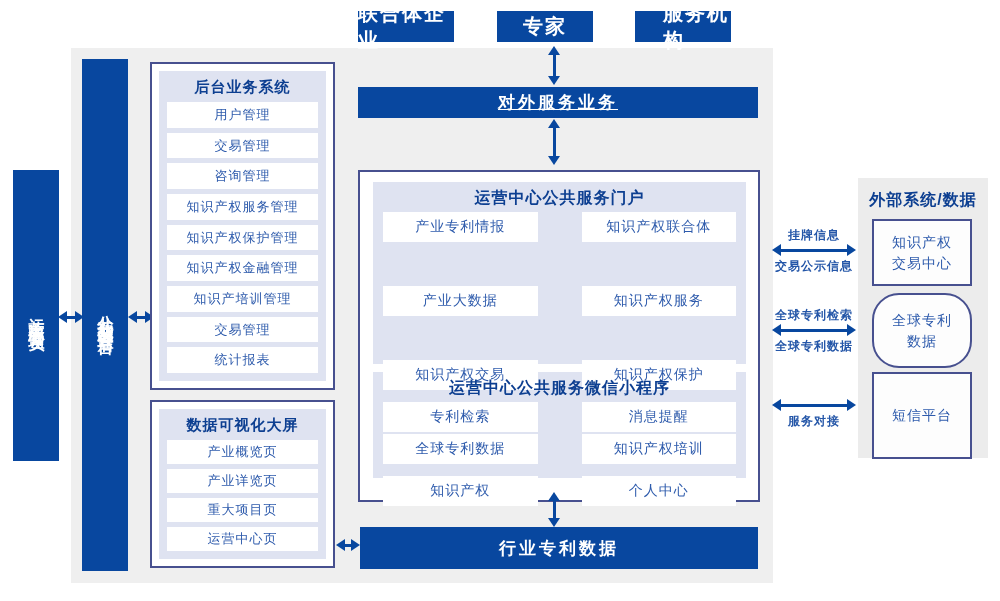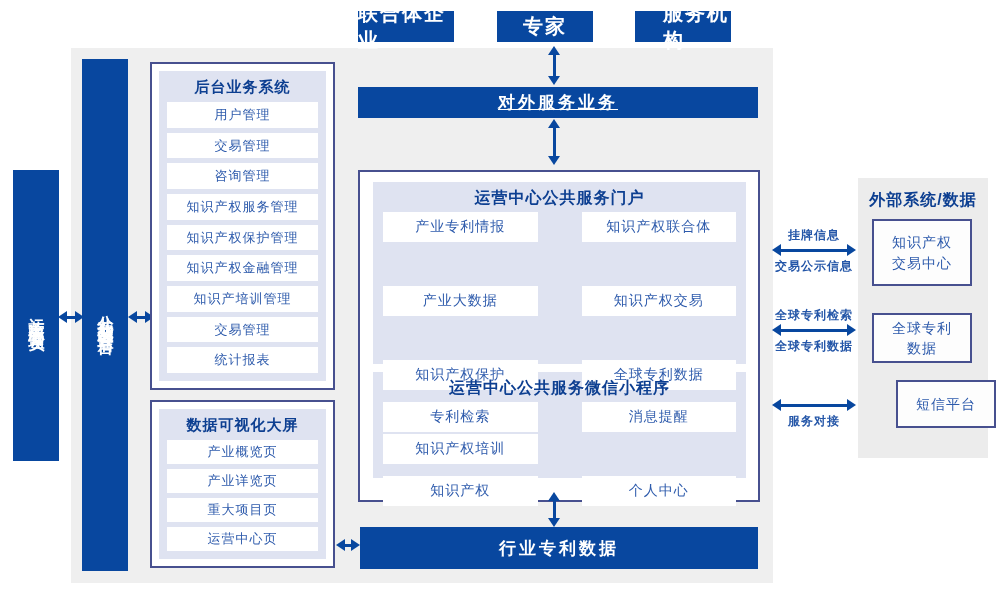--- a/index.html
+++ b/index.html
@@ -98,20 +98,21 @@
     </div>
   </div>
 
   <div class="center-box" style="left:358px;top:170px;width:402px;height:332px;padding-left:13px;">
     <div class="cpanel" style="height:182px;margin-bottom:8px;">
       <div class="panel-title">运营中心公共服务门户</div>
       <div class="cgrid">
         <div class="item">产业专利情报</div>
         <div class="item">知识产权联合体</div>
         <div class="item">产业大数据</div>
+        <div class="item">知识产权服务</div>
         <div class="item">知识产权交易</div>
         <div class="item">知识产权保护</div>
         <div class="item">全球专利数据</div>
         <div class="item">知识产权培训</div>
       </div>
     </div>
     <div class="cpanel" style="height:106px;">
       <div class="panel-title">运营中心公共服务微信小程序</div>
       <div class="cgrid">
         <div class="item">专利检索</div>
@@ -122,23 +123,23 @@
     </div>
   </div>
 
   <div class="av" style="left:553px;top:500px;height:19px;"></div>
   <div class="dk-box bar" style="left:360px;top:527px;width:398px;height:42px;">行业专利数据</div>
   <div class="ah" style="left:344px;top:544px;width:8px;"></div>
 
   <div class="ext-title" style="left:858px;top:190px;width:130px;">外部系统/数据</div>
   <div class="ext-box" style="top:219px;height:67px;">知识产权
 交易中心</div>
-  <div class="ext-box" style="top:313px;height:50px;">全球专利
+  <div class="ext-box" style="top:293px;height:75px;border-radius:27px;">全球专利
 数据</div>
-  <div class="ext-box" style="top:380px;height:48px;margin-left:24px;">短信平台</div>
+  <div class="ext-box" style="top:372px;height:87px;">短信平台</div>
 
   <div class="small-label" style="left:766px;top:227px;width:96px;">挂牌信息</div>
   <div class="ah" style="left:780px;top:249px;width:68px;"></div>
   <div class="small-label" style="left:762px;top:258px;width:104px;">交易公示信息</div>
 
   <div class="small-label" style="left:762px;top:307px;width:104px;">全球专利检索</div>
   <div class="ah" style="left:780px;top:329px;width:68px;"></div>
   <div class="small-label" style="left:762px;top:338px;width:104px;">全球专利数据</div>
 
   <div class="ah" style="left:780px;top:404px;width:68px;"></div>

